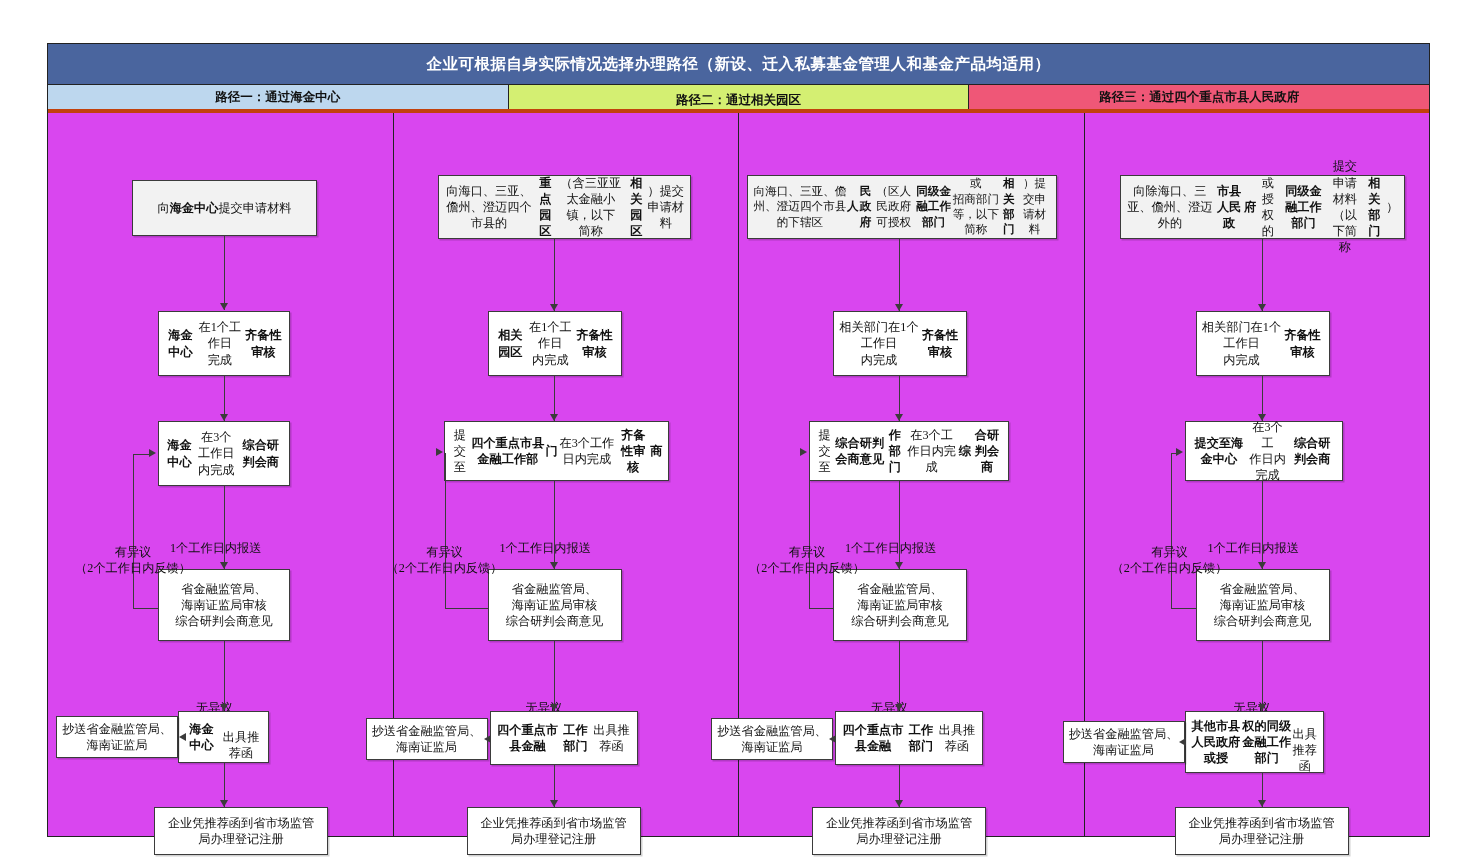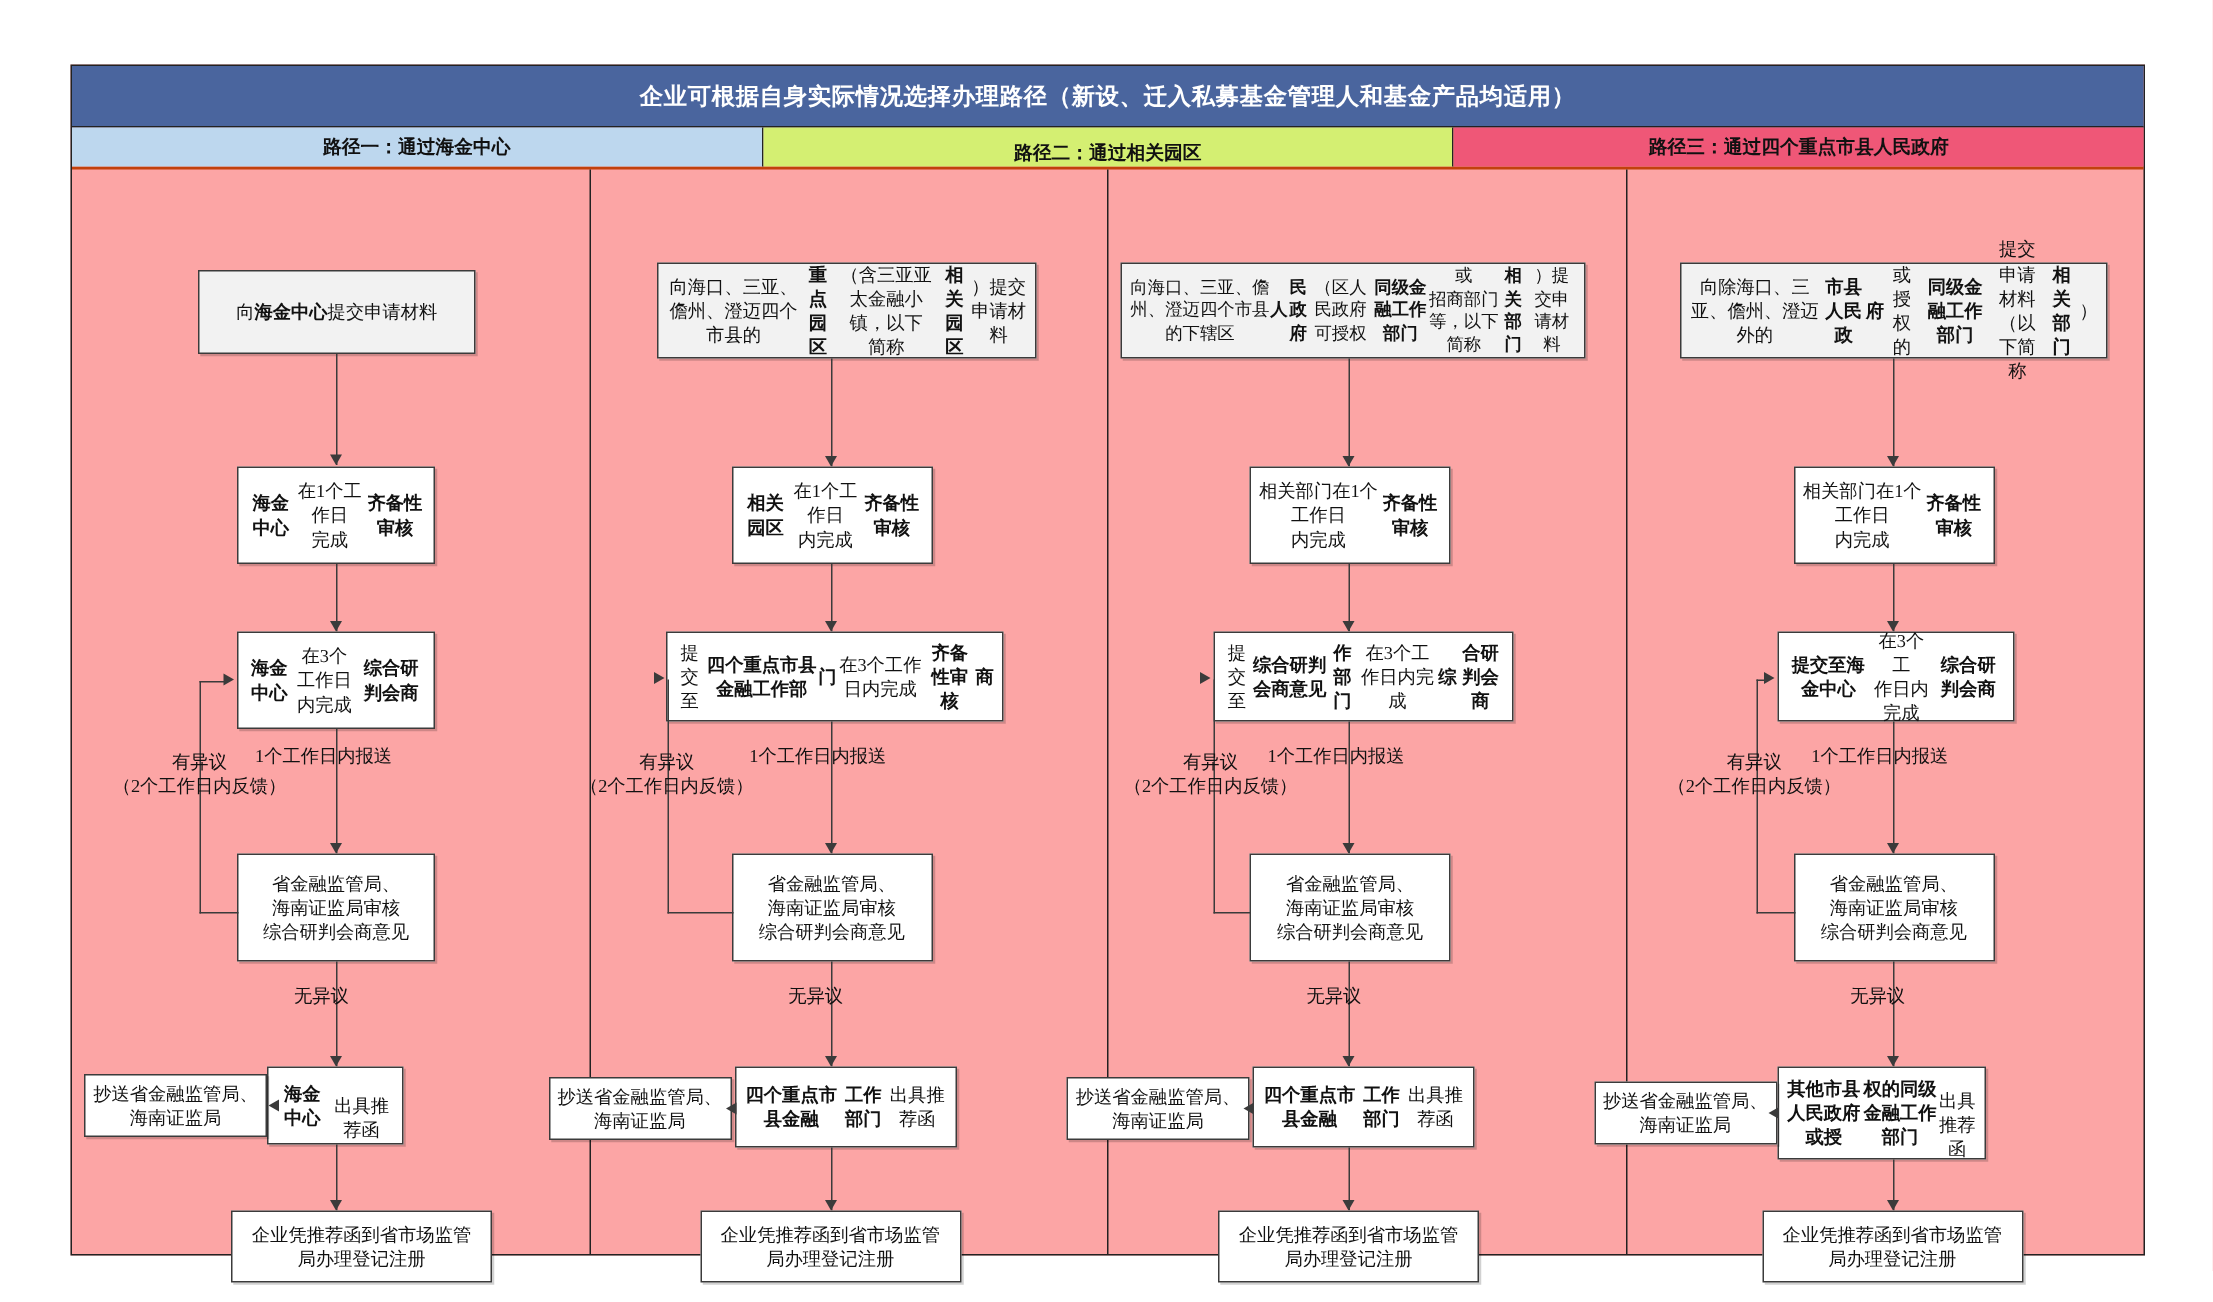--- a/index.html
+++ b/index.html
@@ -15,21 +15,21 @@
     background: #ffffff;
     overflow: hidden;
   }
 
   
   .table-frame {
     position: absolute;
     left: 47px; top: 43px;
     width: 1383px; height: 794px;
     border: 1px solid #222;
-    background: #fca5a5;
+    background: #d946ef;
     padding-left: 23px;
   }
   .title-bar {
     position: absolute;
     left: 0; top: 0;
     width: 100%; height: 41px;
     background: #4a659e;
     color: #ffffff;
     font-weight: bold;
     font-size: 15.5px;
@@ -37,21 +37,21 @@
     align-items: center;
     justify-content: center;
     letter-spacing: .5px;
     border-bottom: 1px solid #222;
   }
   .col-headers {
     position: absolute;
     left: 0; top: 41px;
     width: 100%; height: 28px;
     display: flex;
-    border-bottom: 2px solid #c2410c;
+    border-bottom: 4px solid #c2410c;
   }
   .col-head {
     flex: 1 1 0;
     display: flex;
     align-items: center;
     justify-content: center;
     font-weight: bold;
     font-size: 12.5px;
     color: #111;
     border-right: 1px solid #222;
@@ -121,20 +121,21 @@
     border-bottom: 4.5px solid transparent;
     border-left: 7px solid #3b3b3b;
   }
   .edge-label {
     position: absolute;
     font-size: 12.2px;
     color: #111;
     line-height: 1.32;
     text-align: center;
     white-space: nowrap;
+    margin-top: 44px;
   }
 </style>
 </head>
 <body>
 
 <div id="canvas">
   <div class="table-frame">
 
     <div class="title-bar" style="background: rgb(74, 101, 158);">企业可根据自身实际情况选择办理路径（新设、迁入私募基金管理人和基金产品均适用）</div>
 

